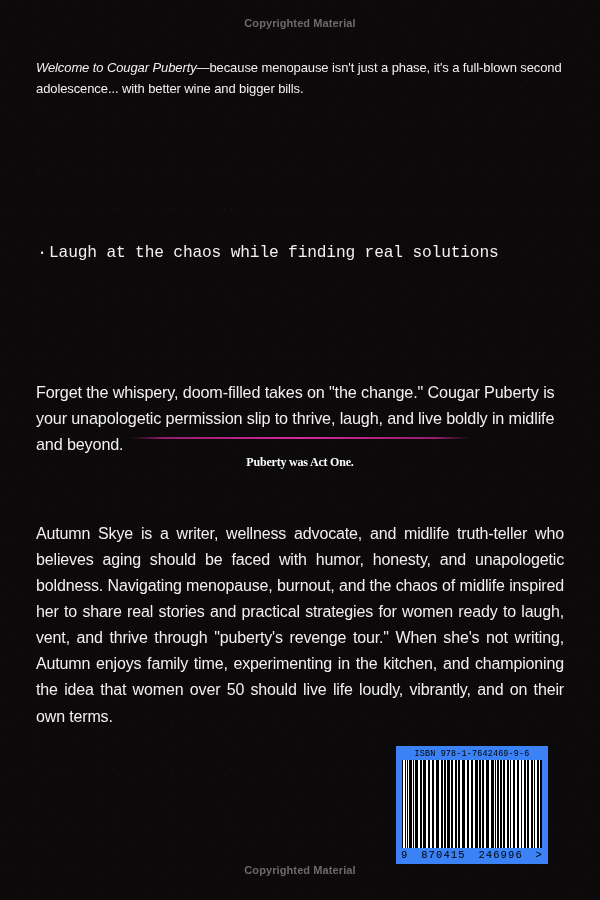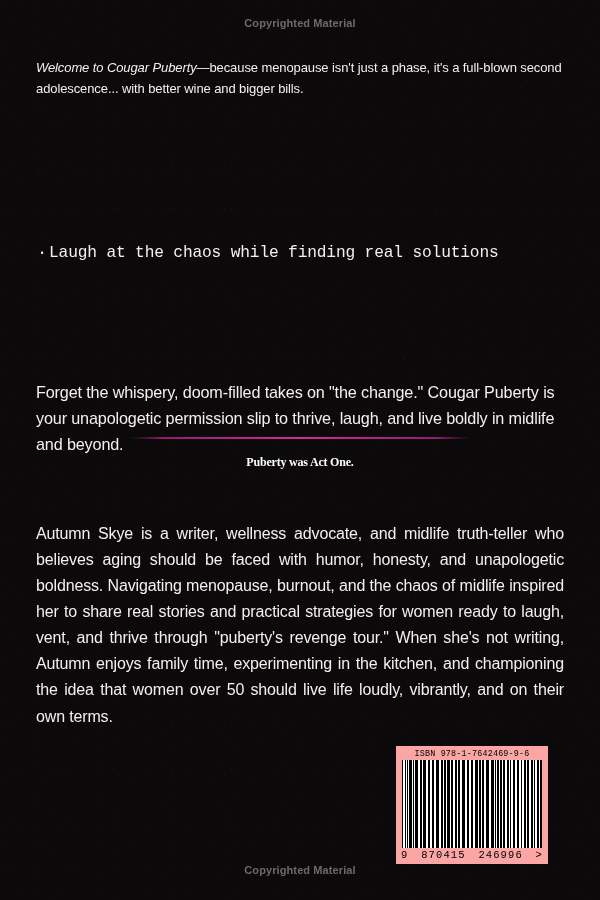--- a/index.html
+++ b/index.html
@@ -160,21 +160,21 @@
     margin: 0;
   }
 
   
   #barcode-block {
     position: absolute;
     left: 396px;
     top: 746px;
     width: 152px;
     height: 118px;
-    background: #fca5a5;
+    background: #3b82f6;
     box-sizing: border-box;
     padding: 3px 4px 2px 4px;
     display: flex;
     flex-direction: column;
   }
   .isbn-line {
     font-family: "Liberation Mono", monospace;
     font-size: 8.4px;
     font-weight: 400;
     color: #000000;

